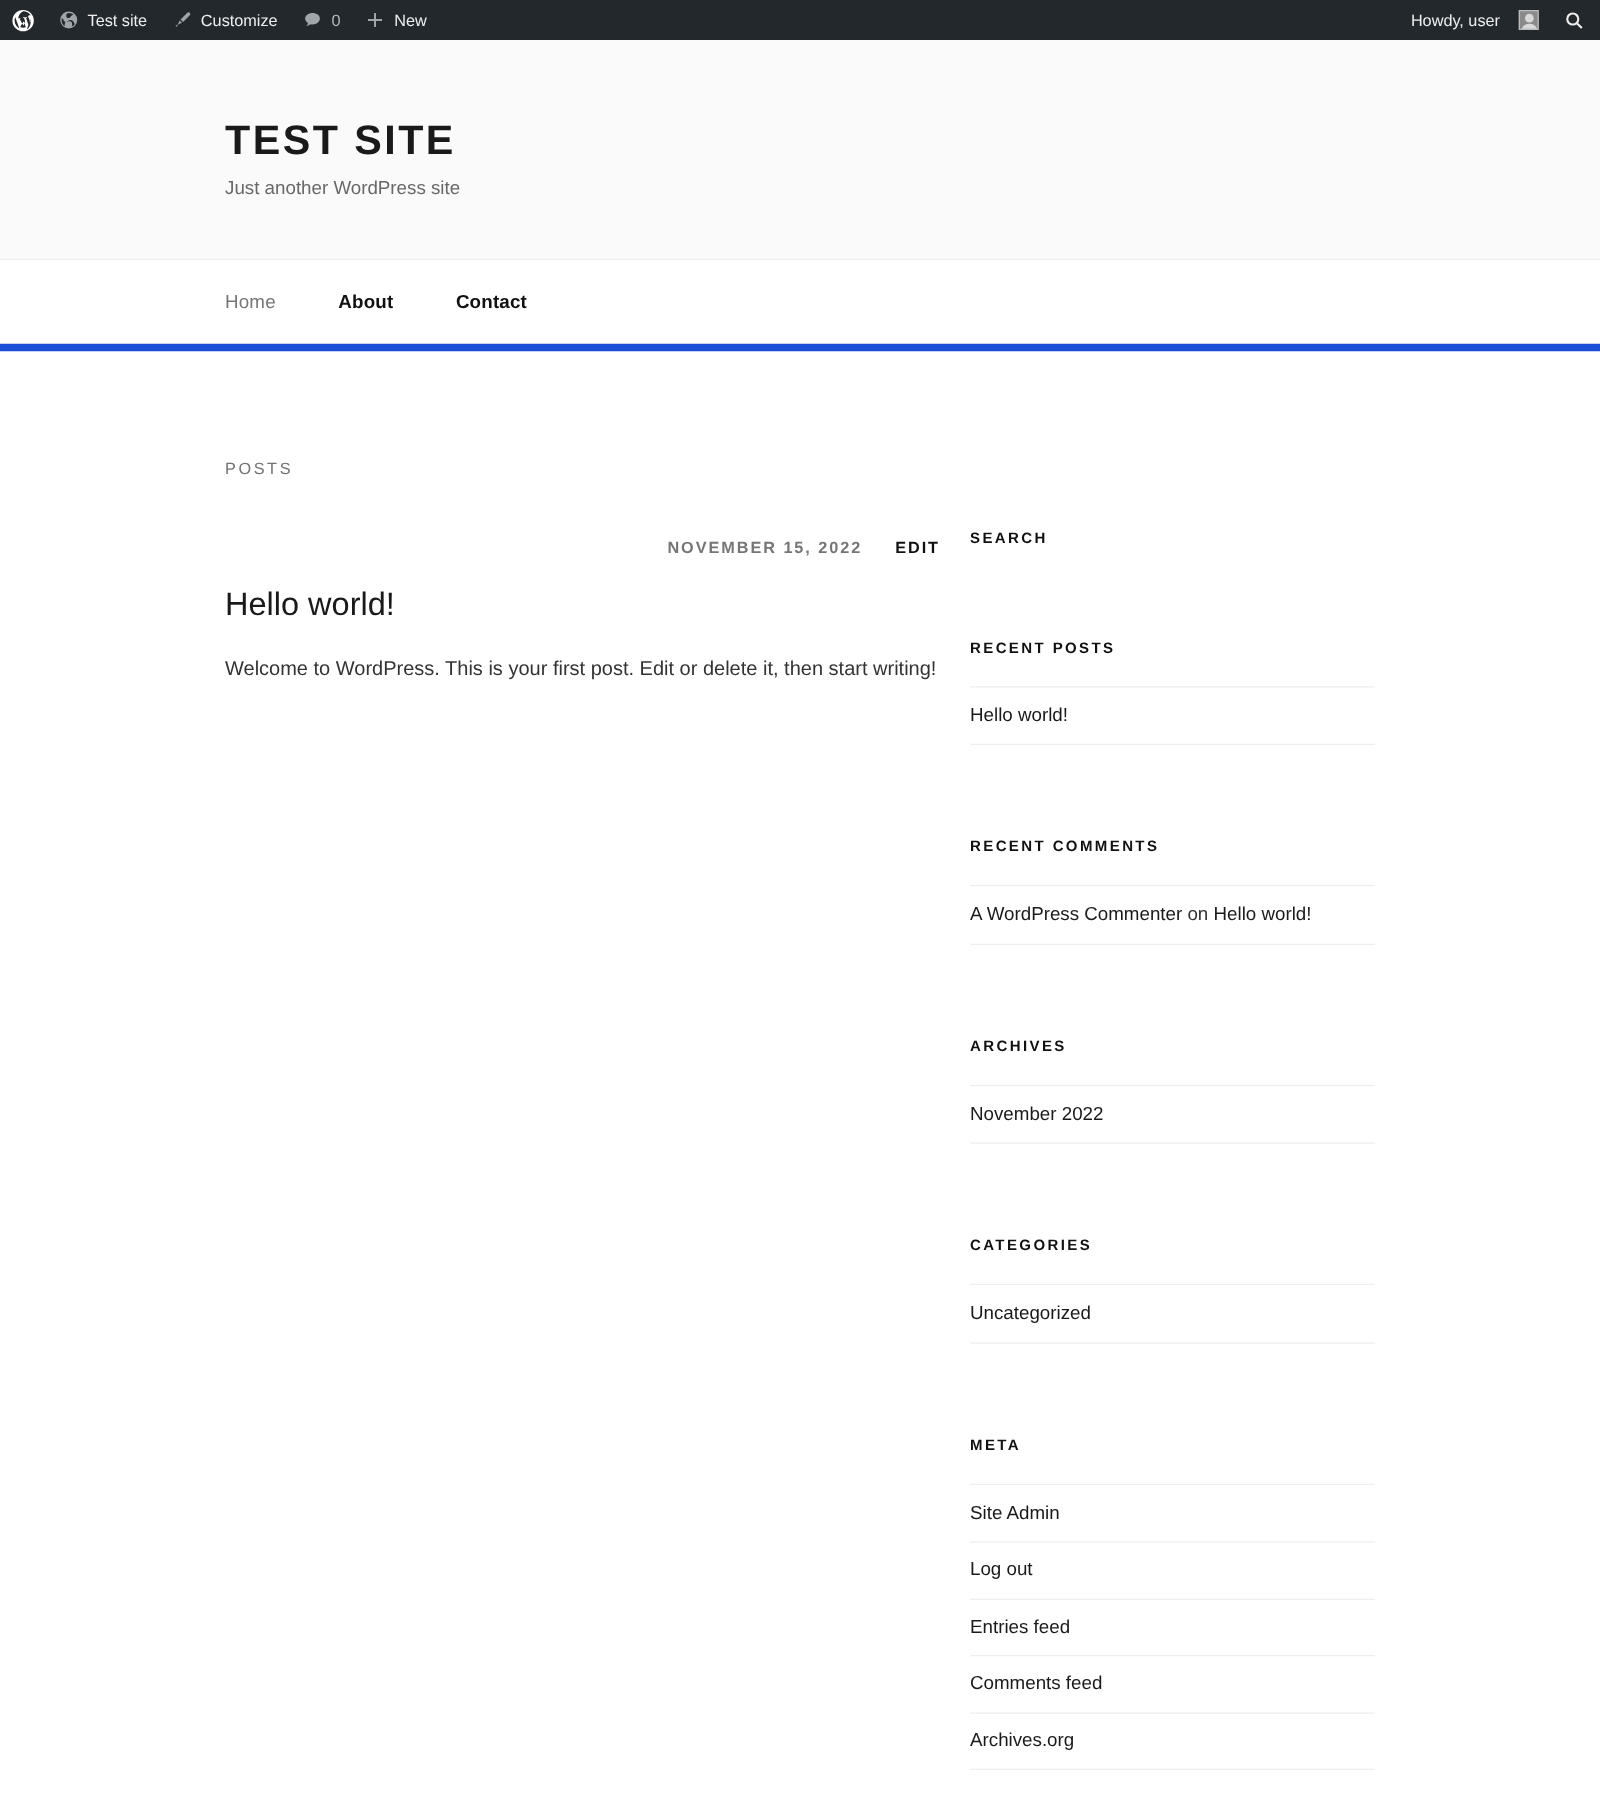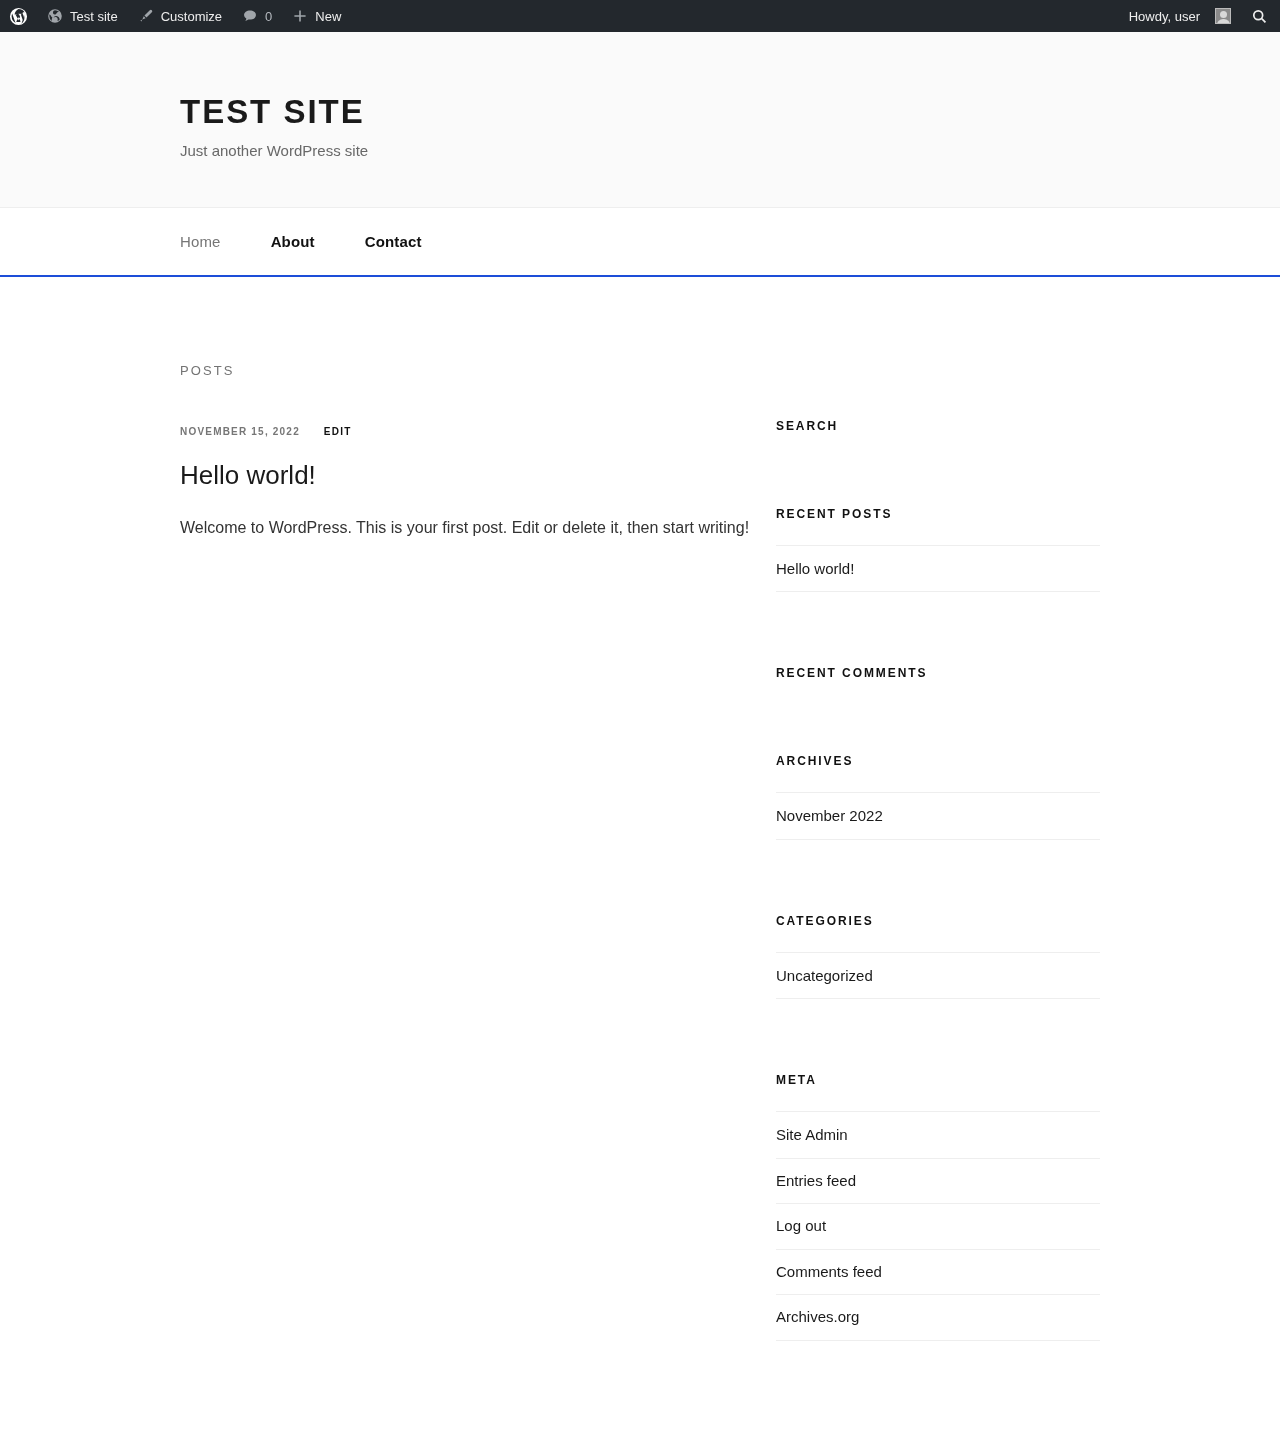--- a/index.html
+++ b/index.html
@@ -89,21 +89,21 @@
   .site-description {
     margin: 10px 0 0 0;
     font-size: 15px;
     color: #686868;
     letter-spacing: 0;
   }
 
   
   .main-nav {
     background: #ffffff;
-    border-bottom: 2px solid #1d4ed8;
+    border-bottom: 6px solid #1d4ed8;
   }
   .nav-inner {
     width: 920px;
     margin: 0 auto;
     display: flex;
     align-items: center;
     height: 67px;
   }
   .nav-item {
     font-size: 15px;
@@ -128,25 +128,26 @@
   .primary { width: 572px; padding-right: 0; }
   .page-heading {
     font-size: 13px;
     letter-spacing: 0.16em;
     text-transform: uppercase;
     font-weight: normal;
     color: #737373;
     margin: 0 0 48px 0;
   }
   .entry-meta {
-    font-size: 10px;
+    font-size: 13px;
     letter-spacing: 0.12em;
     text-transform: uppercase;
     font-weight: bold;
     margin-bottom: 22px;
+    text-align: right;
   }
   .entry-meta a { color: #767676; text-decoration: none; cursor: pointer; }
   .entry-meta .sep { display: inline-block; width: 16px; }
   .entry-meta .edit-link { color: #111111; }
   .entry-title {
     font-size: 26px;
     line-height: 1.25;
     font-weight: normal;
     margin: 6px 0 24px 0;
     color: #1a1a1a;
@@ -326,20 +327,25 @@
       <h3 class="widget-title">Recent Posts</h3>
       <ul>
         <li>
           <a href="#">Hello world!</a>
         </li>
       </ul>
     </section>
 
     <section class="widget">
       <h3 class="widget-title">Recent Comments</h3>
+      <ul>
+        <li>
+          <span class="comment-author-link">A WordPress Commenter</span><span> on </span><a href="#">Hello world!</a>
+        </li>
+      </ul>
     </section>
 
     <section class="widget">
       <h3 class="widget-title">Archives</h3>
       <ul>
         <li>
           <a href="#">November 2022</a>
         </li>
       </ul>
     </section>
@@ -353,24 +359,24 @@
       </ul>
     </section>
 
     <section class="widget">
       <h3 class="widget-title">Meta</h3>
       <ul>
         <li>
           <a href="#">Site Admin</a>
         </li>
         <li>
+          <a href="#">Log out</a>
+        </li>
+        <li>
           <a href="#">Entries feed</a>
-        </li>
-        <li>
-          <a href="#">Log out</a>
         </li>
         <li>
           <a href="#">Comments feed</a>
         </li>
         <li>
           <a href="#">Archives.org</a>
         </li>
       </ul>
     </section>
 

